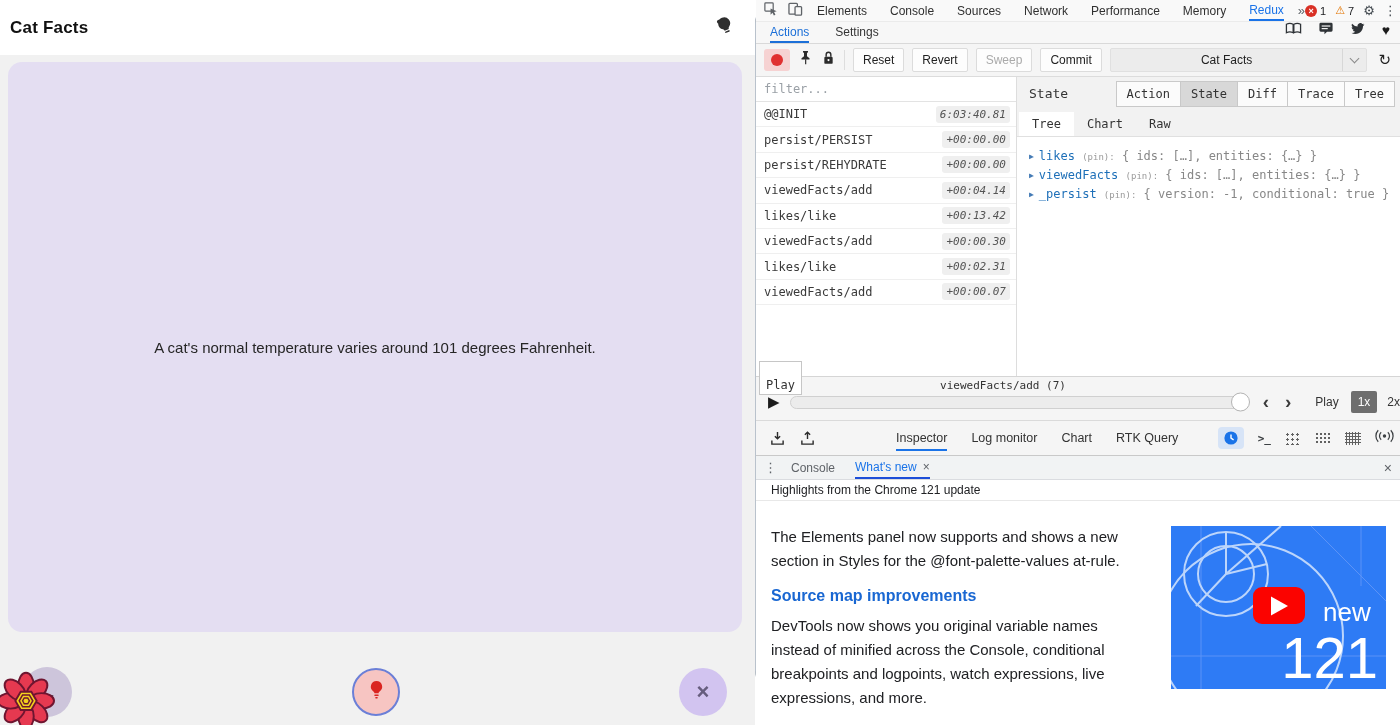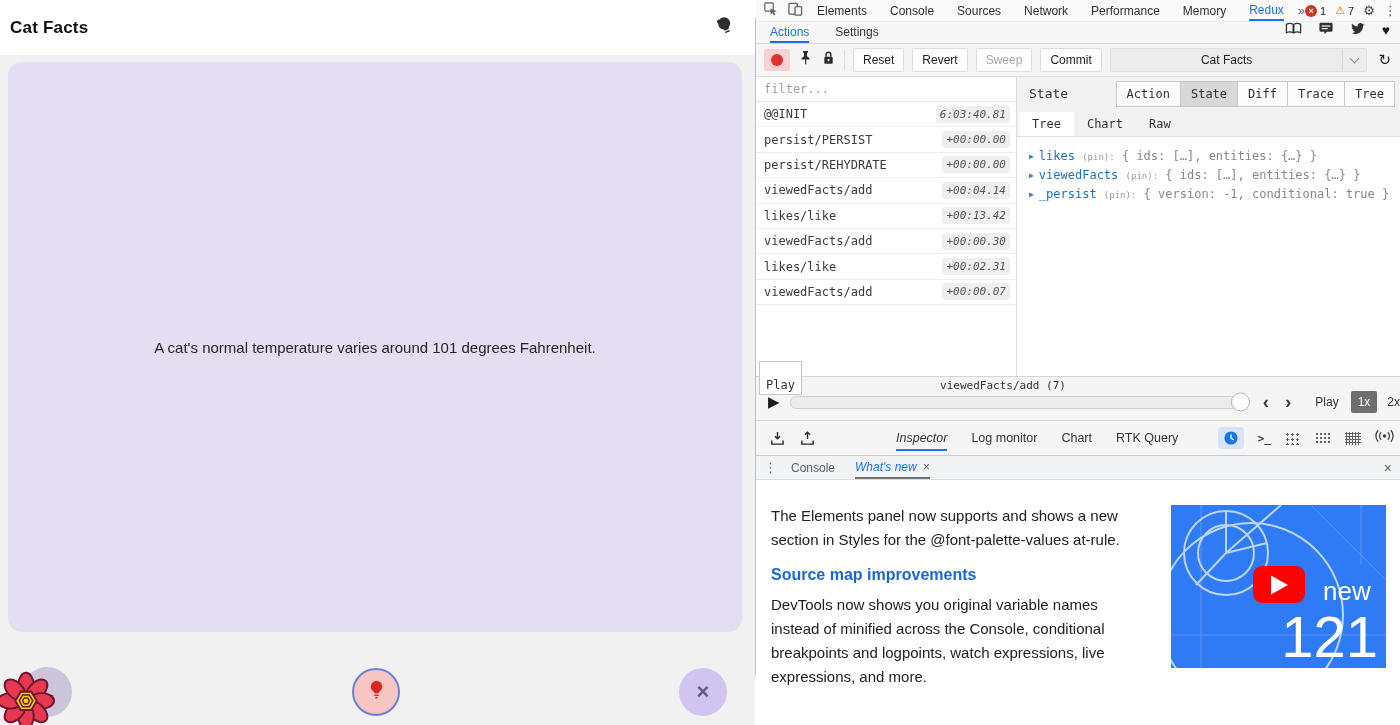--- a/index.html
+++ b/index.html
@@ -90,32 +90,32 @@
   .pb-next { margin-left:16px; font-size:19px; font-weight:700; color:#3c3c3c; }
   .pb-live { margin-left:24px; font-size:12px; color:#333; }
   .pb-x1 { margin-left:12px; font-size:12px; color:#fff; background:#6e6e6e; padding:4px 7px; border-radius:2px; }
   .pb-x2 { margin-left:10px; font-size:12px; color:#333; }
 
   
   .monitors { height:35px; background:#f5f5f5; border-top:1px solid #dadada; display:flex; align-items:center; padding:0 6px; }
   .io-btn { width:30px; height:24px; display:flex; align-items:center; justify-content:center; }
   .mon-tabs { display:flex; gap:24px; margin-left:74px; font-size:12.5px; color:#333; }
   .mon-tab { padding:6px 0 4px; }
-  .mon-tab.selected { border-bottom:2px solid #1a73e8;font-style:italic; }
+  .mon-tab.selected { border-bottom:2px solid #1a73e8; }
   .mon-right { margin-left:auto; display:flex; align-items:center; gap:14px; }
   .hist-btn { width:26px; height:22px; background:#d7e4f7; border-radius:4px; display:flex; align-items:center; justify-content:center; }
   .term-glyph { font-size:11px; font-weight:700; color:#3c4043; }
   .grid-icon { width:16px; height:13px; background-image:radial-gradient(#616161 1px, transparent 1.3px); }
   .g1 { background-size:5px 5px; } .g2 { background-size:4px 4px; } .g3 { background-size:3px 3px; }
 
   
   .drawer-tabs { height:25px; background:#f1f3f4; border-top:1px solid #c9c9c9; border-bottom:1px solid #dadce0; display:flex; align-items:center; padding:0 8px; font-size:12px; }
   .drw-menu { color:#5f6368; font-size:13px; margin-right:14px; }
   .drw-tab { color:#5f6368; margin-right:20px; padding:4px 0 3px; display:flex; align-items:center; gap:6px; }
-  .drw-tab.selected { color:#1a73e8; border-bottom:2px solid #737373;font-style:italic; }
+  .drw-tab.selected { color:#1a73e8; border-bottom:2px solid #1d4ed8; }
   .drw-tab .tab-x { color:#5f6368; font-size:12px; }
   .drw-close { margin-left:auto; color:#5f6368; font-size:14px; }
   .highlights { height:21px; background:#fff; border-bottom:1px solid #e8e8e8; font-size:12px; color:#202124; display:flex; align-items:center; padding-left:15px; }
   .whatsnew { position:relative; height:224px; background:#fff; overflow:hidden; }
   .wn-col { position:absolute; left:15px; top:24px; width:372px; }
   .wn-h { color:#1967d2; font-size:16px; font-weight:700; margin-bottom:9px; }
   .wn-p { font-size:15px; color:#202124; line-height:24px; margin-bottom:14px; }
   .wn-thumb { position:absolute; left:415px; top:25px; width:215px; height:163px; }
 </style>
 </head>
@@ -395,20 +395,21 @@
 
   <div class="drawer-tabs">
     <span class="drw-menu">⋮</span>
     <span class="drw-tab">Console</span>
     <span class="drw-tab selected">
       <span>What's new</span>
       <span class="tab-x">×</span>
     </span>
     <span class="drw-close">×</span>
   </div>
+  <div class="highlights">Highlights from the Chrome 121 update</div>
 
   <div class="whatsnew">
     <div class="wn-col">
       <div class="wn-p">The Elements panel now supports and shows a new section in Styles for the @font-palette-values at-rule.</div>
       <div class="wn-h">Source map improvements</div>
       <div class="wn-p">DevTools now shows you original variable names instead of minified across the Console, conditional breakpoints and logpoints, watch expressions, live expressions, and more.</div>
 
     </div>
     <div class="wn-thumb">
       <svg width="215" height="163" viewBox="0 0 215 163">

